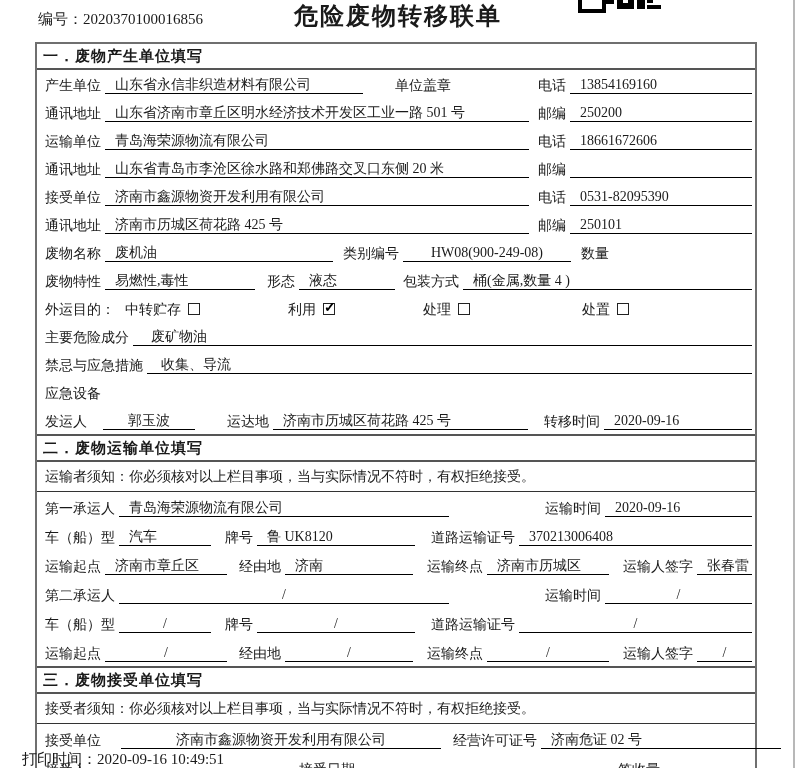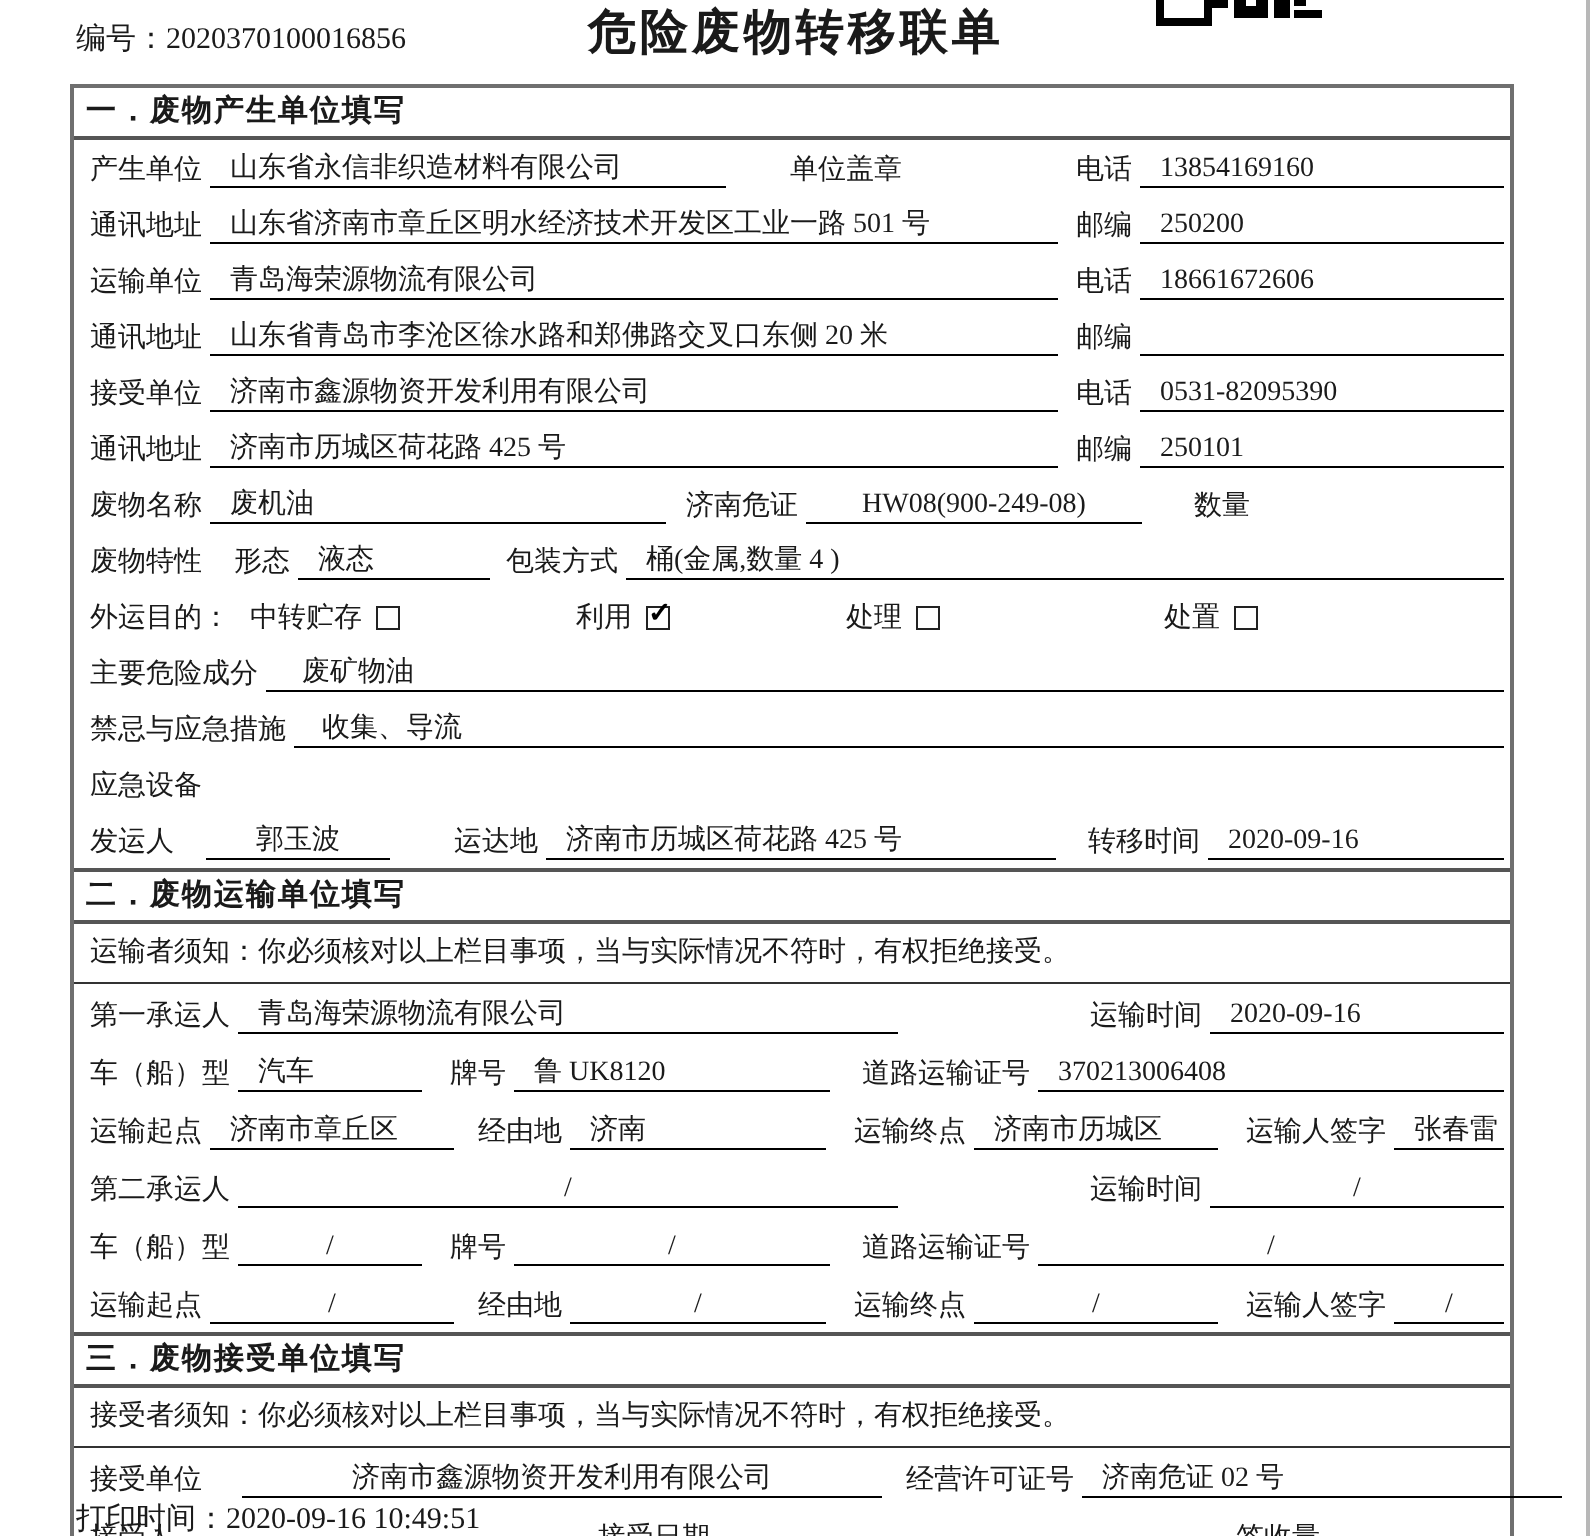--- a/index.html
+++ b/index.html
@@ -37,21 +37,21 @@
          padding:0 4px 0 10px; white-space:nowrap; overflow:hidden; flex:0 0 auto; box-sizing:border-box; }
   .f.c { text-align:center; padding:0 4px; }
   .fill { flex:1 1 auto; }
   .sp  { flex:1 1 auto; }
   .opt { display:inline-flex; align-items:center; gap:7px; line-height:17px; flex:0 0 auto; }
   .cb  { width:12px; height:12px; border:1.4px solid #222; position:relative;
          display:inline-block; box-sizing:border-box; margin-bottom:1px; background:#fff; }
   .cb[data-checked="true"]::after { content:"✓"; position:absolute; left:0px; top:-5px;
          font-size:14px; font-weight:bold; color:#000; }
   
-  .printline { position:absolute; left:38px; top:750px; font-size:15px; white-space:nowrap;text-align:right; }
+  .printline { position:absolute; left:22px; top:750px; font-size:15px; white-space:nowrap;text-align:right; }
   .page-edge { position:absolute; right:1px; top:0; width:2px; height:768px; background:#b8b8b8; }
 </style>
 </head>
 <body>
 
 <div class="serial">
   <span>编号：</span><span>2020370100016856</span>
 </div>
 <div class="title">危险废物转移联单</div>
 <div class="qr-frag">
@@ -113,27 +113,28 @@
     <span class="l">通讯地址</span>
     <span class="f" style="width:424px">济南市历城区荷花路 425 号</span>
     <span class="sp"></span>
     <span class="l">邮编</span>
     <span class="f" style="width:182px">250101</span>
   </div>
 
   <div class="r">
     <span class="l">废物名称</span>
     <span class="f" style="width:228px">废机油</span>
-    <span class="l" style="margin-left:6px">济南危证</span>
+    <span class="l" style="margin-left:6px">类别编号</span>
     <span class="f c" style="width:168px">HW08(900-249-08)</span>
-    <span class="l" style="margin-left:22px">数量</span>
+    <span class="l" style="margin-left:6px">数量</span>
   </div>
 
   <div class="r">
     <span class="l">废物特性</span>
+    <span class="f" style="width:150px">易燃性,毒性</span>
     <span class="l" style="margin-left:8px">形态</span>
     <span class="f" style="width:96px">液态</span>
     <span class="l" style="margin-left:4px">包装方式</span>
     <span class="f fill">桶(金属,数量  4 )</span>
   </div>
 
   <div class="r">
     <span class="l">外运目的：</span>
     <span class="opt" style="margin-left:6px">
       <span>中转贮存</span>

